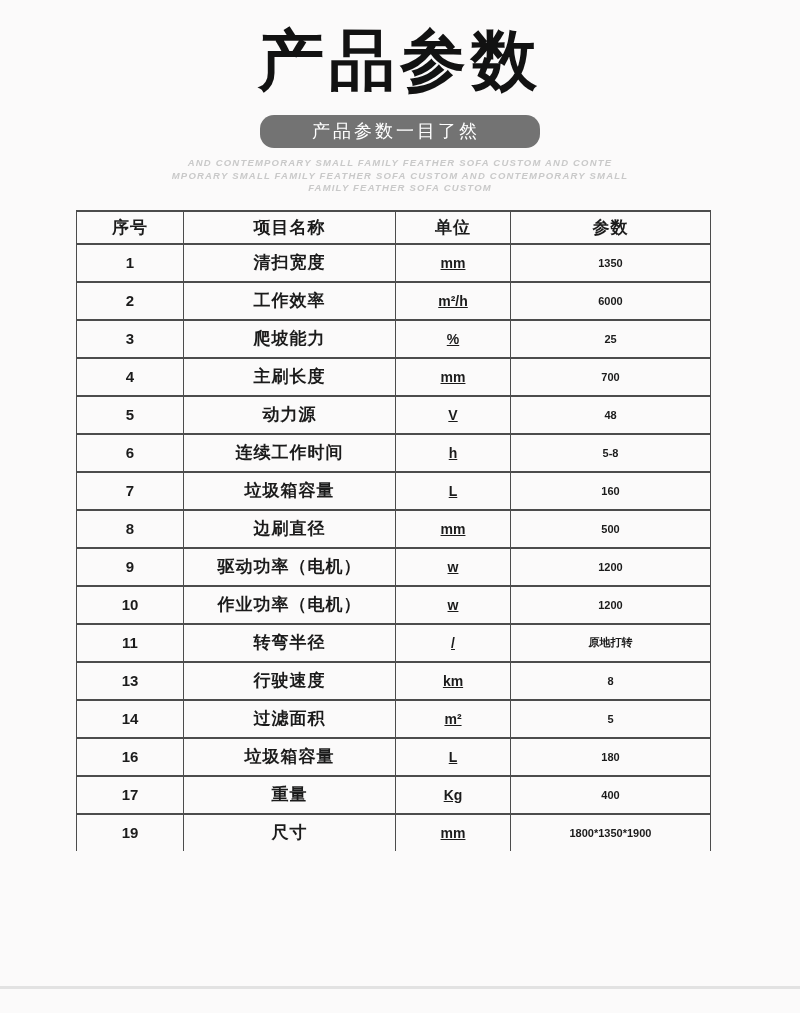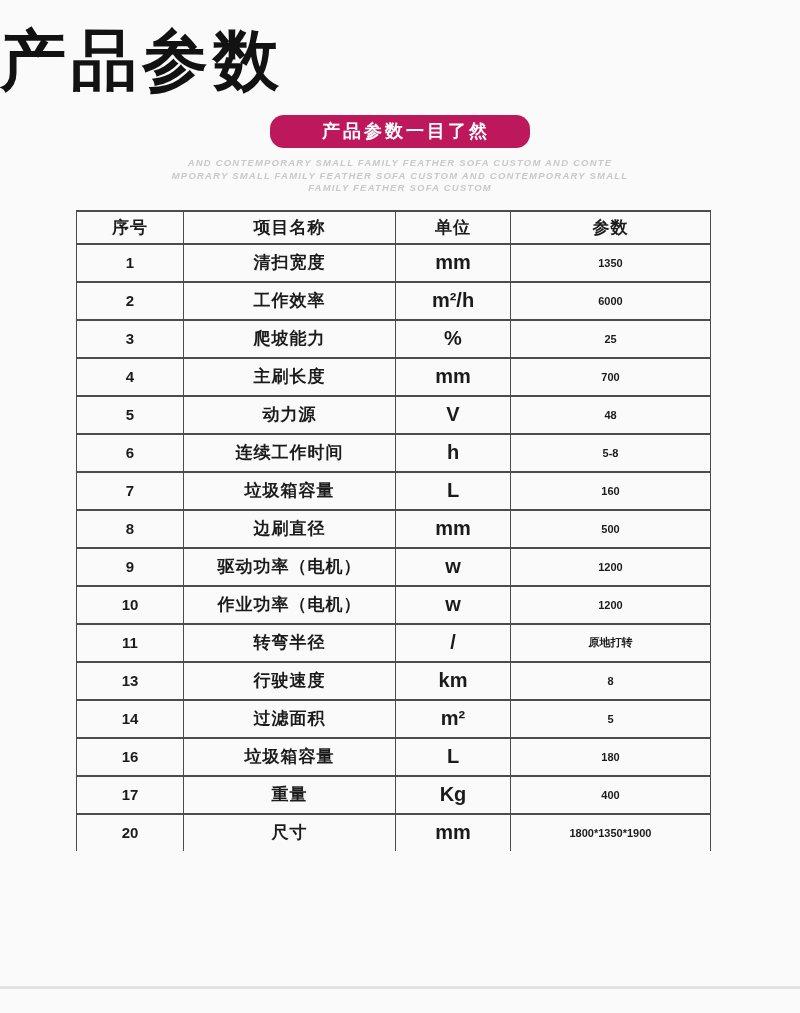--- a/index.html
+++ b/index.html
@@ -5,36 +5,36 @@
   html,body{margin:0;padding:0;}
   body{
     width:800px;height:1013px;
     background:#fbfafa;
     font-family:"Liberation Sans","DejaVu Sans",sans-serif;
     overflow:hidden;
     position:relative;
   }
   .page-title{
     margin-top:26px;
-    text-align:left;
+    text-align:center;
     font-size:66px;
     font-weight:bold;
     color:#121212;
     letter-spacing:5px;
     line-height:1.05;
   }
   .banner{
     width:fit-content;
     margin:20px auto 0 auto;
-    background:#be185d;
+    background:#737373;
     color:#ffffff;
     border-radius:14px;
-    padding:4px 40px 5px 52px;
+    padding:4px 60px 5px 52px;
     font-size:18px;
-    font-weight:bold;
+    font-weight:normal;
     letter-spacing:3px;
     text-align:center;
   }
   .subtext{
     margin-top:9px;
     text-align:center;
     color:#c9c9c9;
     font-size:9.5px;
     line-height:12.5px;
     letter-spacing:1.2px;
@@ -68,21 +68,21 @@
     font-size:17px;
     font-weight:bold;
     letter-spacing:1px;
   }
   table.params td{
     height:36px;
     font-weight:bold;
   }
   td.cell-index{font-size:15px;}
   td.cell-item{font-size:17px;letter-spacing:1px;}
-  td.cell-unit{font-size:20px;}
+  td.cell-unit{font-size:14px;text-decoration:underline;}
   td.cell-value{font-size:11px;margin-top:28px;}
   tbody tr:last-child td{border-bottom:none;}
   .bottom-separator{
     position:absolute;
     left:0;top:986px;
     width:800px;height:3px;
     background:#e2e2e2;
   }
 </style>
 </head>
@@ -200,21 +200,21 @@
         <td class="cell-unit">L</td>
         <td class="cell-value">180</td>
       </tr>
       <tr>
         <td class="cell-index">17</td>
         <td class="cell-item">重量</td>
         <td class="cell-unit">Kg</td>
         <td class="cell-value">400</td>
       </tr>
       <tr>
-        <td class="cell-index">20</td>
+        <td class="cell-index">19</td>
         <td class="cell-item">尺寸</td>
         <td class="cell-unit">mm</td>
         <td class="cell-value">1800*1350*1900</td>
       </tr>
     </tbody>
 </table>
 
 <div class="bottom-separator"></div>
 
 </body></html>

